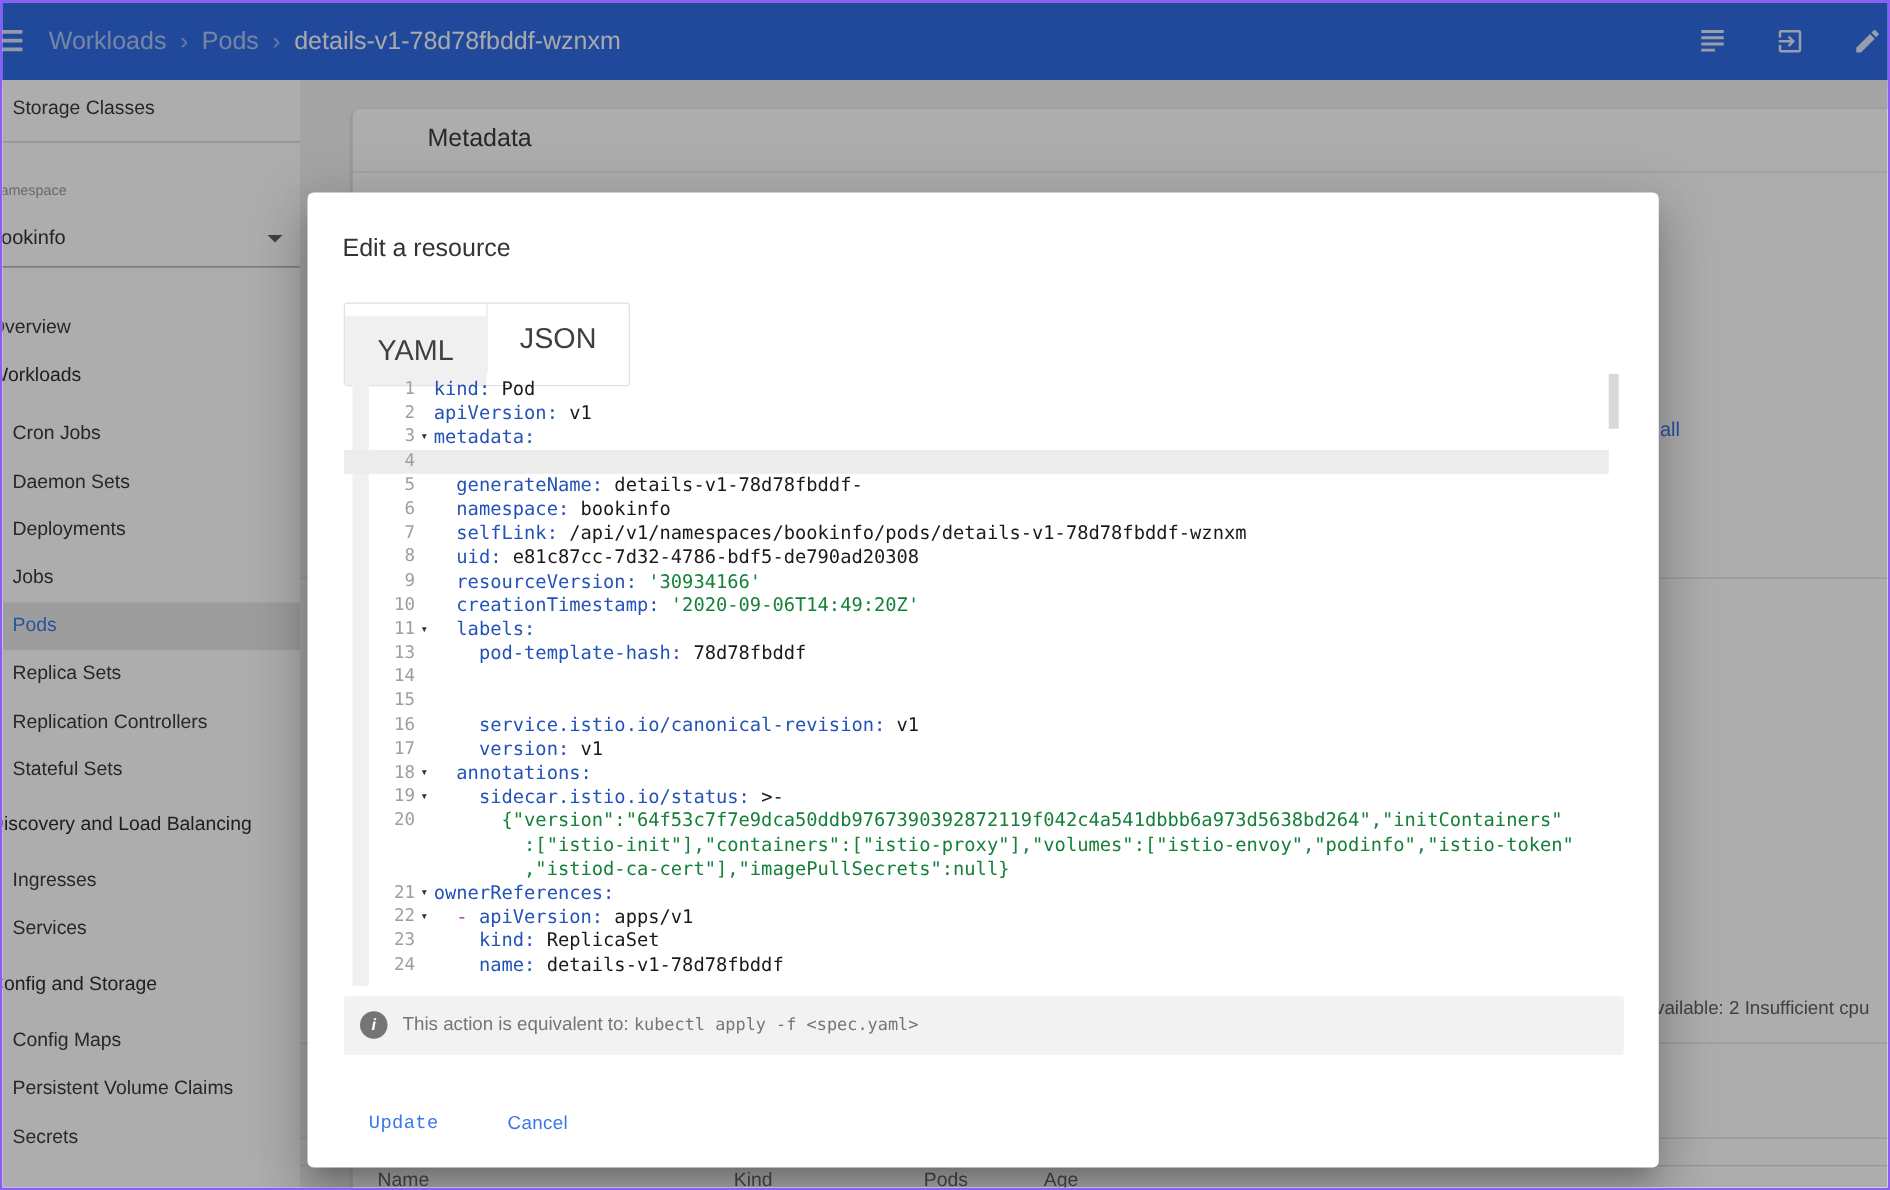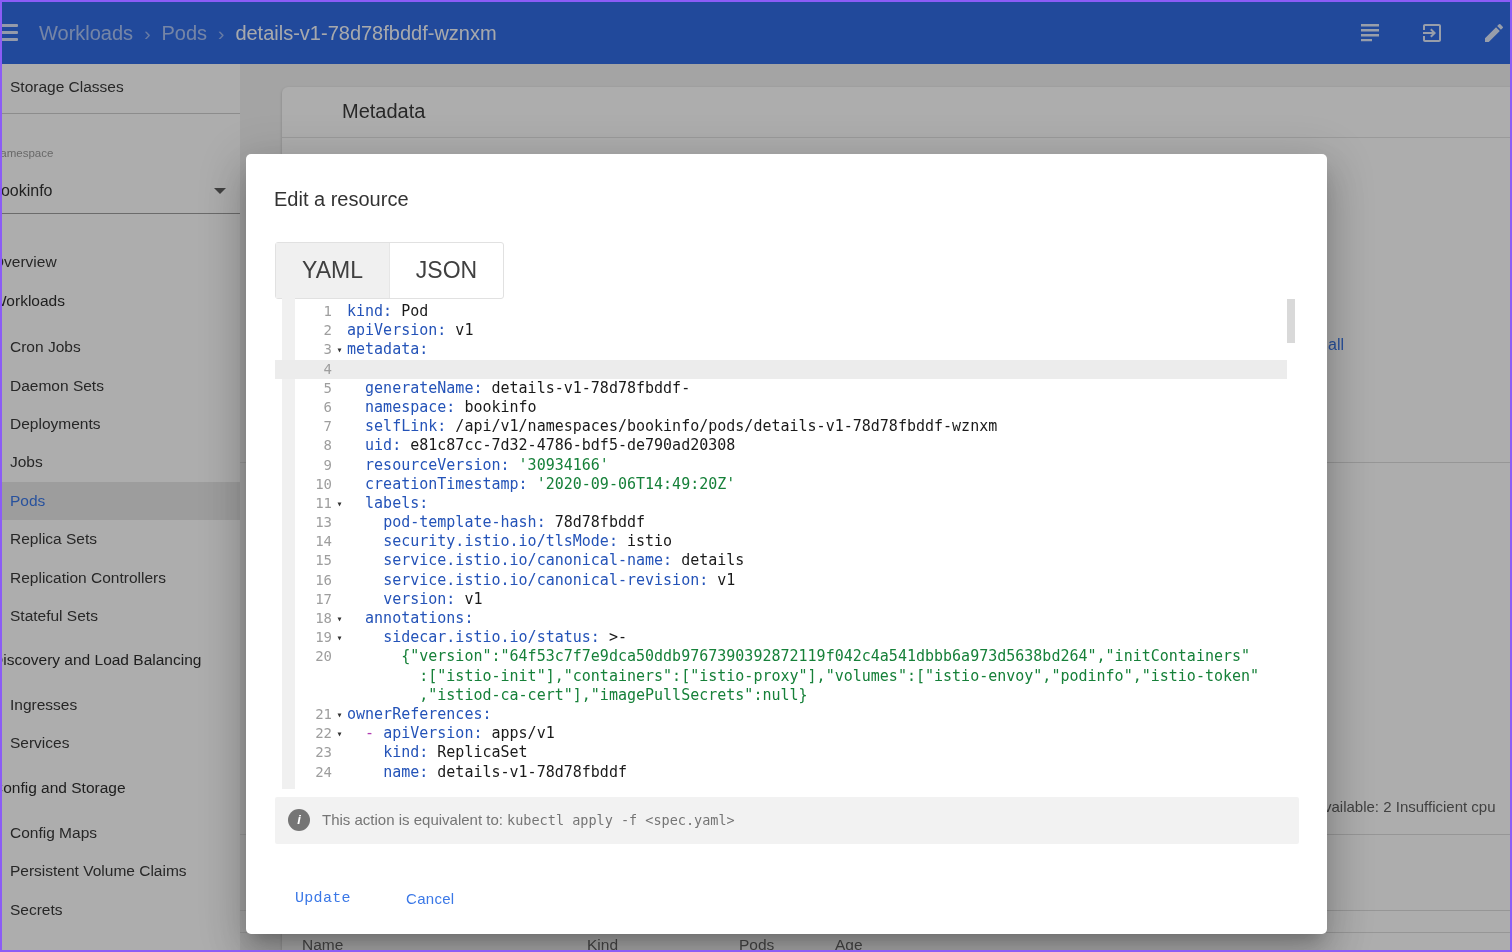--- a/index.html
+++ b/index.html
@@ -53,21 +53,21 @@
   .th{position:absolute;top:872px;font-size:15.5px;color:#6b6b6b;}
   
   .overlay{position:absolute;inset:0;background:rgba(0,0,0,.32);z-index:10;}
   
   .modal{position:absolute;left:244px;top:152px;width:1081px;height:780px;background:#fff;z-index:20;
          border-radius:5px;box-shadow:0 11px 15px -7px rgba(0,0,0,.2),0 24px 38px 3px rgba(0,0,0,.14),0 9px 46px 8px rgba(0,0,0,.12);}
   .m-title{position:absolute;left:28px;top:34px;font-size:20px;font-weight:500;color:#333;text-align:center;}
   .tabs{position:absolute;left:29px;top:88px;display:flex;border:1px solid #e1e1e1;border-radius:3px;background:#fff;}
   .tab{width:113px;height:55px;line-height:55px;text-align:center;font-size:23px;color:#404040;cursor:pointer;}
   .tab + .tab{border-left:1px solid #e6e6e6;}
-  .tab.active{background:#f0f0f0;}
+  .tab.active{background:#f0f0f0;margin-top:10px;}
   
   .editor{position:absolute;left:29px;top:143px;width:1024px;height:492px;overflow:hidden;
           font-family:"DejaVu Sans Mono", monospace;font-size:15px;cursor:text;}
   .gstrip{position:absolute;left:7px;top:0;width:13px;height:100%;background:#f0f0f0;}
   .rows{position:absolute;left:0;top:5px;width:1012px;}
   .crow{display:flex;height:19.2px;line-height:19.2px;white-space:pre;}
   .crow.active{background:#ececec;}
   .gutter{flex:0 0 72px;display:flex;}
   .gnum{flex:1;text-align:right;color:#9e9e9e;font-size:14px;}
   .gfold{flex:0 0 15px;text-align:center;font-size:10px;color:#333;line-height:19.2px;}
@@ -200,22 +200,22 @@
           <div class="crow"><span class="gutter"><span class="gnum">3</span><span class="gfold">▾</span></span><span class="ctext"><span class="tk-k">metadata:</span></span></div>
           <div class="crow active"><span class="gutter"><span class="gnum">4</span><span class="gfold"></span></span></div>
           <div class="crow"><span class="gutter"><span class="gnum">5</span><span class="gfold"></span></span><span class="ctext"><span class="tk-p">  </span><span class="tk-k">generateName:</span><span class="tk-p"> details-v1-78d78fbddf-</span></span></div>
           <div class="crow"><span class="gutter"><span class="gnum">6</span><span class="gfold"></span></span><span class="ctext"><span class="tk-p">  </span><span class="tk-k">namespace:</span><span class="tk-p"> bookinfo</span></span></div>
           <div class="crow"><span class="gutter"><span class="gnum">7</span><span class="gfold"></span></span><span class="ctext"><span class="tk-p">  </span><span class="tk-k">selfLink:</span><span class="tk-p"> /api/v1/namespaces/bookinfo/pods/details-v1-78d78fbddf-wznxm</span></span></div>
           <div class="crow"><span class="gutter"><span class="gnum">8</span><span class="gfold"></span></span><span class="ctext"><span class="tk-p">  </span><span class="tk-k">uid:</span><span class="tk-p"> e81c87cc-7d32-4786-bdf5-de790ad20308</span></span></div>
           <div class="crow"><span class="gutter"><span class="gnum">9</span><span class="gfold"></span></span><span class="ctext"><span class="tk-p">  </span><span class="tk-k">resourceVersion:</span><span class="tk-s"> '30934166'</span></span></div>
           <div class="crow"><span class="gutter"><span class="gnum">10</span><span class="gfold"></span></span><span class="ctext"><span class="tk-p">  </span><span class="tk-k">creationTimestamp:</span><span class="tk-s"> '2020-09-06T14:49:20Z'</span></span></div>
           <div class="crow"><span class="gutter"><span class="gnum">11</span><span class="gfold">▾</span></span><span class="ctext"><span class="tk-p">  </span><span class="tk-k">labels:</span></span></div>
           <div class="crow"><span class="gutter"><span class="gnum">13</span><span class="gfold"></span></span><span class="ctext"><span class="tk-p">    </span><span class="tk-k">pod-template-hash:</span><span class="tk-p"> 78d78fbddf</span></span></div>
-          <div class="crow"><span class="gutter"><span class="gnum">14</span><span class="gfold"></span></span><span class="ctext"><span class="tk-p">    </span><span class="tk-k">security.istio.io/tlsMode:</span><span class="tk-p"> istio</span></span></div>
-          <div class="crow"><span class="gutter"><span class="gnum">15</span><span class="gfold"></span></span><span class="ctext"><span class="tk-p">    </span><span class="tk-k">service.istio.io/canonical-name:</span><span class="tk-p"> details</span></span></div>
+          <div class="crow"><span class="gutter"><span class="gnum">14</span><span class="gfold"></span></span></div>
+          <div class="crow"><span class="gutter"><span class="gnum">15</span><span class="gfold"></span></span></div>
           <div class="crow"><span class="gutter"><span class="gnum">16</span><span class="gfold"></span></span><span class="ctext"><span class="tk-p">    </span><span class="tk-k">service.istio.io/canonical-revision:</span><span class="tk-p"> v1</span></span></div>
           <div class="crow"><span class="gutter"><span class="gnum">17</span><span class="gfold"></span></span><span class="ctext"><span class="tk-p">    </span><span class="tk-k">version:</span><span class="tk-p"> v1</span></span></div>
           <div class="crow"><span class="gutter"><span class="gnum">18</span><span class="gfold">▾</span></span><span class="ctext"><span class="tk-p">  </span><span class="tk-k">annotations:</span></span></div>
           <div class="crow"><span class="gutter"><span class="gnum">19</span><span class="gfold">▾</span></span><span class="ctext"><span class="tk-p">    </span><span class="tk-k">sidecar.istio.io/status:</span><span class="tk-p"> &gt;-</span></span></div>
           <div class="crow"><span class="gutter"><span class="gnum">20</span><span class="gfold"></span></span><span class="ctext"><span class="tk-p">      </span><span class="tk-s">{"version":"64f53c7f7e9dca50ddb9767390392872119f042c4a541dbbb6a973d5638bd264","initContainers"</span></span></div>
           <div class="crow"><span class="gutter"><span class="gnum"></span><span class="gfold"></span></span><span class="ctext"><span class="tk-p">        </span><span class="tk-s">:["istio-init"],"containers":["istio-proxy"],"volumes":["istio-envoy","podinfo","istio-token"</span></span></div>
           <div class="crow"><span class="gutter"><span class="gnum"></span><span class="gfold"></span></span><span class="ctext"><span class="tk-p">        </span><span class="tk-s">,"istiod-ca-cert"],"imagePullSecrets":null}</span></span></div>
           <div class="crow"><span class="gutter"><span class="gnum">21</span><span class="gfold">▾</span></span><span class="ctext"><span class="tk-k">ownerReferences:</span></span></div>
           <div class="crow"><span class="gutter"><span class="gnum">22</span><span class="gfold">▾</span></span><span class="ctext"><span class="tk-p">  </span><span class="tk-m">- </span><span class="tk-k">apiVersion:</span><span class="tk-p"> apps/v1</span></span></div>
           <div class="crow"><span class="gutter"><span class="gnum">23</span><span class="gfold"></span></span><span class="ctext"><span class="tk-p">    </span><span class="tk-k">kind:</span><span class="tk-p"> ReplicaSet</span></span></div>

